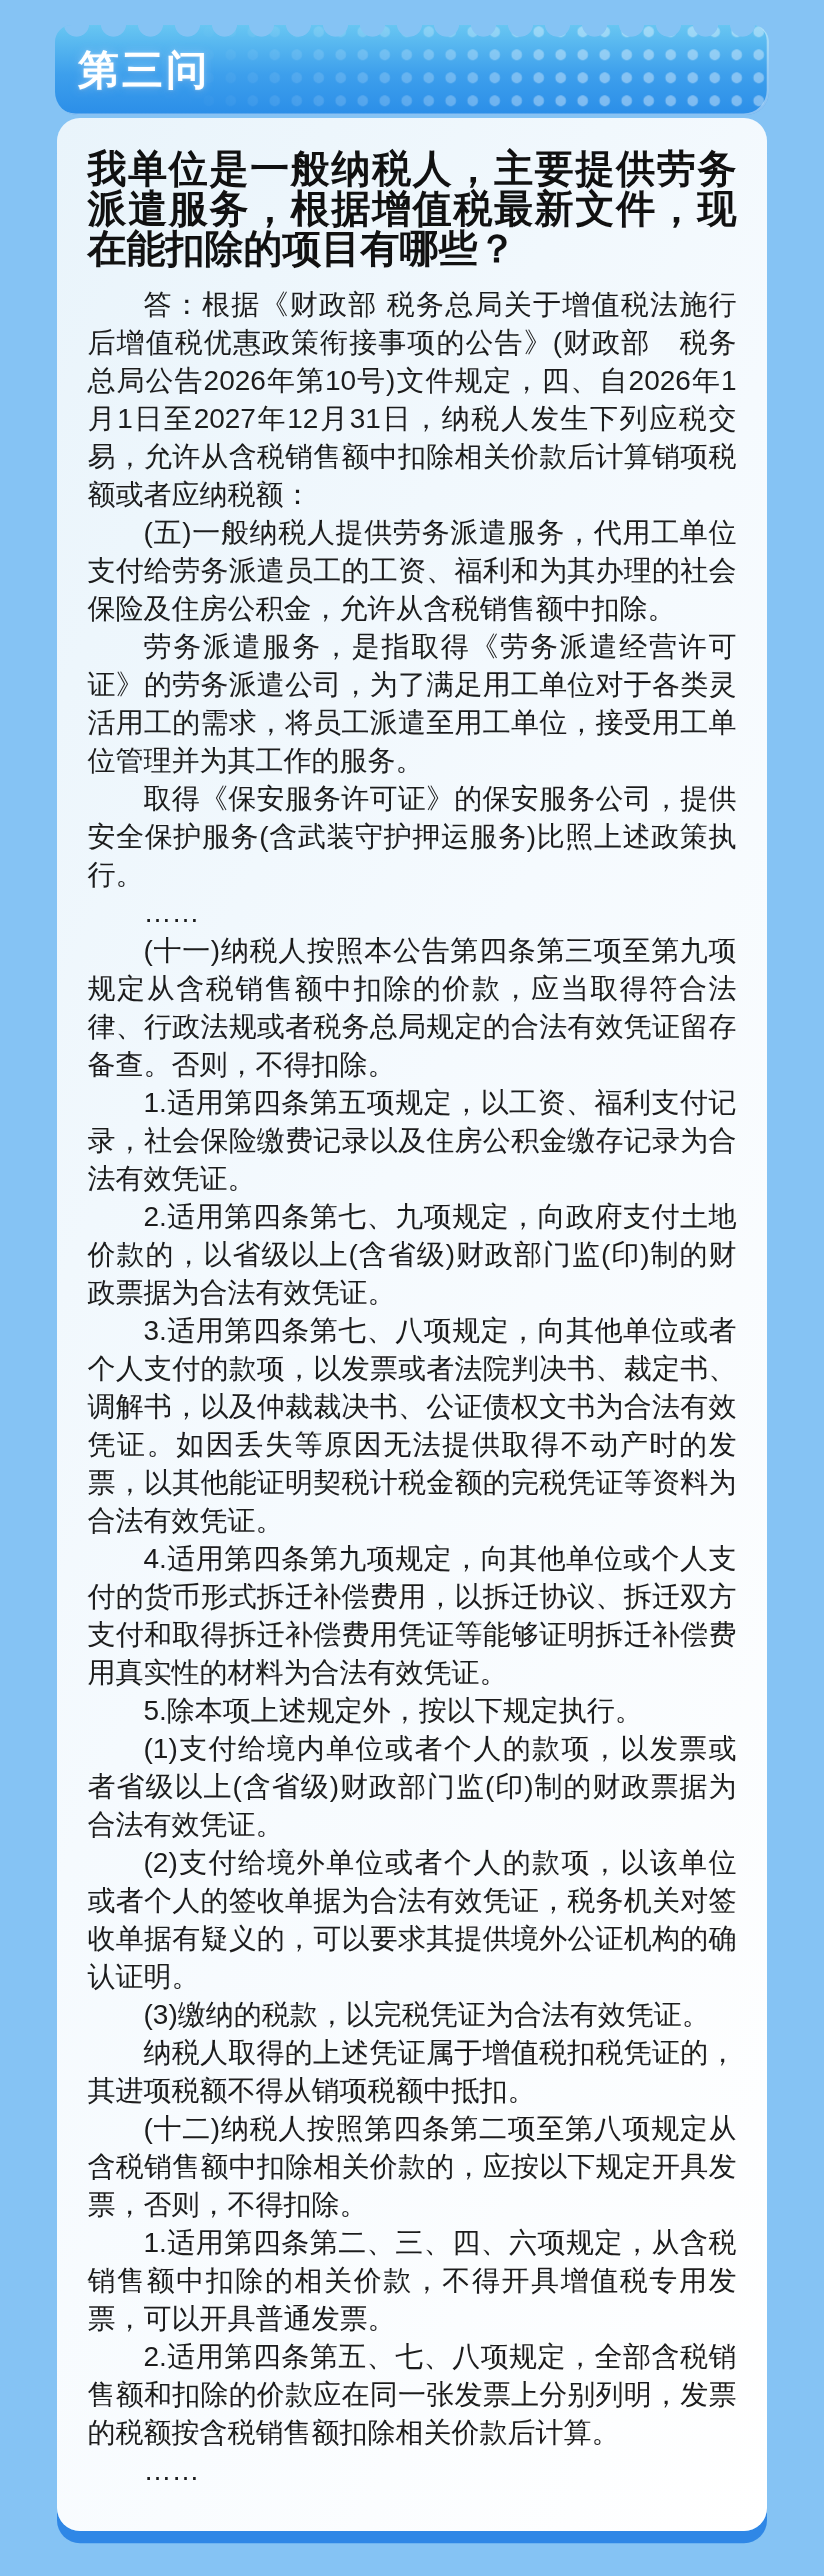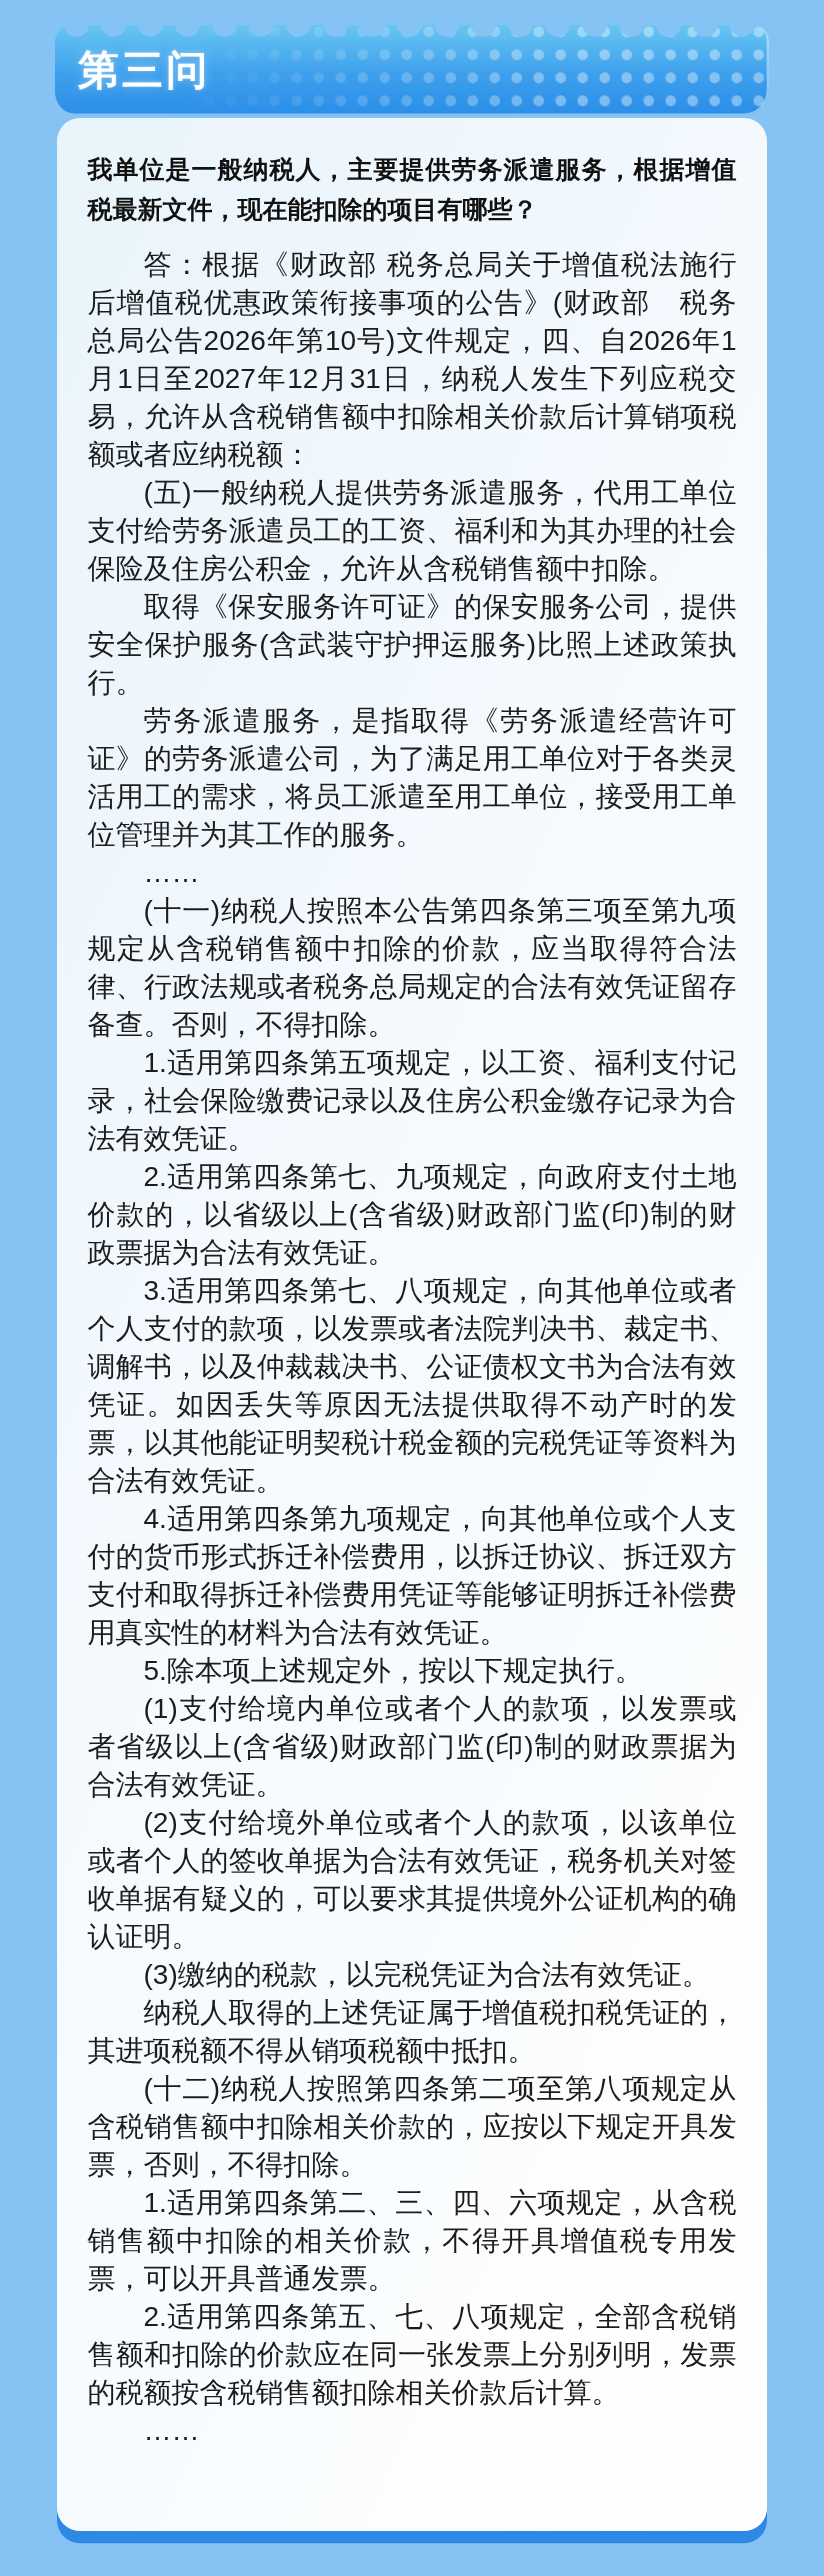--- a/index.html
+++ b/index.html
@@ -73,21 +73,21 @@
     height: 2413px;
     box-sizing: border-box;
     padding: 30.5px 30.5px 0;
     background: linear-gradient(115deg, #E9F4FB 0%, #F5FAFE 45%, #FFFFFF 100%);
     border-radius: 23px;
     box-shadow: 0 12.2px 0 var(--card_shadow, #2F87E6);
     overflow: hidden;
   }
   .question {
     margin: 0 0 17px;
-    font-size: 25px;
+    font-size: 39px;
     line-height: 40px;
     font-weight: bold;
     color: #111111;
     text-align: justify;
   }
   .answer p {
     margin: 0;
     font-size: 28px;
     line-height: 38px;
     color: #1C1C1C;
@@ -102,22 +102,22 @@
   <div class="banner-dots"></div>
   <div class="banner-scallops"></div>
   <h1 class="banner-title">第三问</h1>
 </div>
 
 <div class="card">
   <h2 class="question">我单位是一般纳税人，主要提供劳务派遣服务，根据增值税最新文件，现在能扣除的项目有哪些？</h2>
   <div class="answer">
       <p>答：根据《财政部 税务总局关于增值税法施行后增值税优惠政策衔接事项的公告》(财政部　税务总局公告2026年第10号)文件规定，四、自2026年1月1日至2027年12月31日，纳税人发生下列应税交易，允许从含税销售额中扣除相关价款后计算销项税额或者应纳税额：</p>
       <p>(五)一般纳税人提供劳务派遣服务，代用工单位支付给劳务派遣员工的工资、福利和为其办理的社会保险及住房公积金，允许从含税销售额中扣除。</p>
+      <p>劳务派遣服务，是指取得《劳务派遣经营许可证》的劳务派遣公司，为了满足用工单位对于各类灵活用工的需求，将员工派遣至用工单位，接受用工单位管理并为其工作的服务。</p>
       <p>取得《保安服务许可证》的保安服务公司，提供安全保护服务(含武装守护押运服务)比照上述政策执行。</p>
-      <p>劳务派遣服务，是指取得《劳务派遣经营许可证》的劳务派遣公司，为了满足用工单位对于各类灵活用工的需求，将员工派遣至用工单位，接受用工单位管理并为其工作的服务。</p>
       <p>……</p>
       <p>(十一)纳税人按照本公告第四条第三项至第九项规定从含税销售额中扣除的价款，应当取得符合法律、行政法规或者税务总局规定的合法有效凭证留存备查。否则，不得扣除。</p>
       <p>1.适用第四条第五项规定，以工资、福利支付记录，社会保险缴费记录以及住房公积金缴存记录为合法有效凭证。</p>
       <p>2.适用第四条第七、九项规定，向政府支付土地价款的，以省级以上(含省级)财政部门监(印)制的财政票据为合法有效凭证。</p>
       <p>3.适用第四条第七、八项规定，向其他单位或者个人支付的款项，以发票或者法院判决书、裁定书、调解书，以及仲裁裁决书、公证债权文书为合法有效凭证。如因丢失等原因无法提供取得不动产时的发票，以其他能证明契税计税金额的完税凭证等资料为合法有效凭证。</p>
       <p>4.适用第四条第九项规定，向其他单位或个人支付的货币形式拆迁补偿费用，以拆迁协议、拆迁双方支付和取得拆迁补偿费用凭证等能够证明拆迁补偿费用真实性的材料为合法有效凭证。</p>
       <p>5.除本项上述规定外，按以下规定执行。</p>
       <p>(1)支付给境内单位或者个人的款项，以发票或者省级以上(含省级)财政部门监(印)制的财政票据为合法有效凭证。</p>
       <p>(2)支付给境外单位或者个人的款项，以该单位或者个人的签收单据为合法有效凭证，税务机关对签收单据有疑义的，可以要求其提供境外公证机构的确认证明。</p>
       <p>(3)缴纳的税款，以完税凭证为合法有效凭证。</p>

